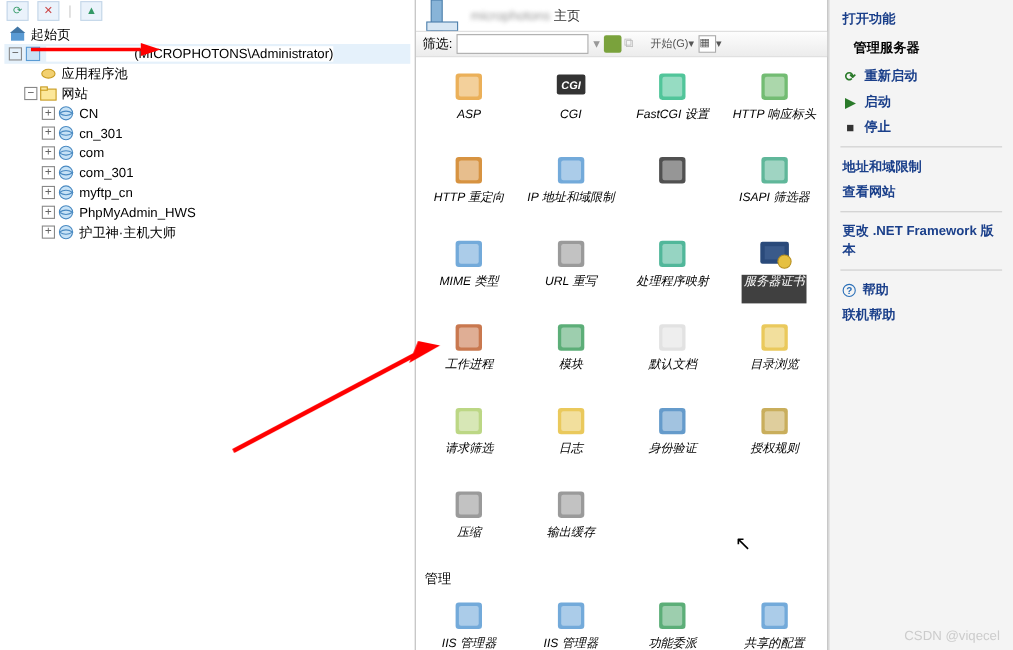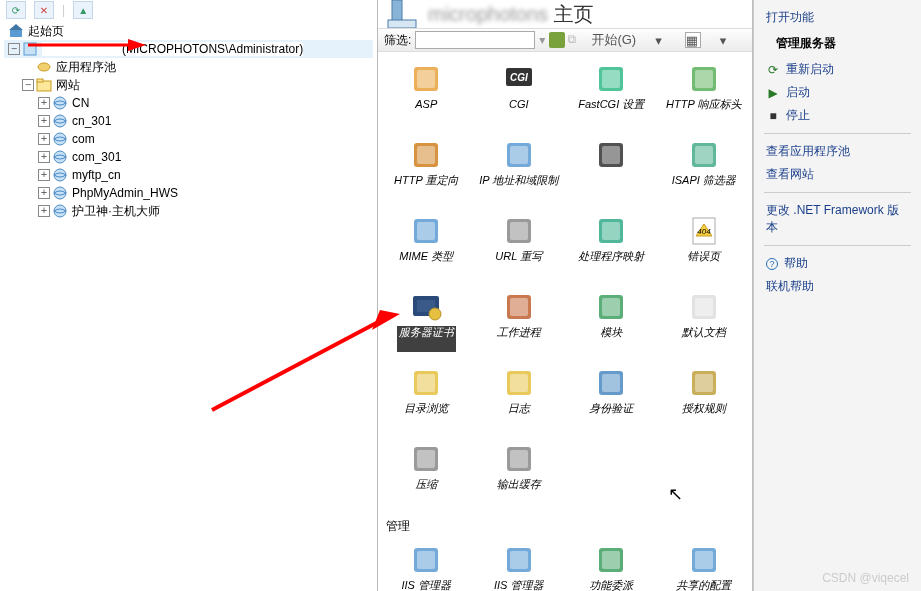--- a/index.html
+++ b/index.html
@@ -13,41 +13,41 @@
   .indent0 { padding-left:4px; } .indent1 { padding-left:18px;align-items:center; } .indent2 { padding-left:34px; }
   .expander { width:12px; height:12px; display:inline-flex; align-items:center; justify-content:center; font-size:10px; color:#666; margin-right:2px; border:1px solid #888; line-height:1; font-family:monospace;}
   .expander.blank { border:none; }
   .node-icon { width:16px; height:16px; margin-right:4px; display:inline-flex; align-items:center; justify-content:center; }
   .node-icon svg { width:16px; height:16px; }
   .server-text { background:#fff; }
   .highlight { background:#e5f1fb; }
   .middle-panel { width:375px; border-right:1px solid #bbb; display:flex; flex-direction:column; background:#fff;}
   .mid-header { display:flex; align-items:center; gap:8px; padding:0 6px; height:28px;}
   .big-icon { width:32px; height:32px; margin:2px; }
-  .big-title { font-size:20px; font-weight:500; color:#333; }
+  .big-title { font-size:12px; font-weight:500; color:#333; }
   .filter-bar { display:flex; align-items:center; padding:2px 6px; border-top:1px solid #ddd; border-bottom:1px solid #ddd; background:linear-gradient(#fdfdfd,#ececec); height:24px; gap:4px;}
   .filter-select { flex:0 0 120px; height:18px; border:1px solid #aaa; background:#fff; }
   .toolbar-icons { display:flex; gap:2px; }
   .feature-area { flex:1; overflow-y:auto; padding:6px 4px; position:relative;}
   .grid { display:grid; grid-template-columns: repeat(4, 1fr); gap:6px 4px; }
   .feat { display:flex; flex-direction:column; align-items:center; text-align:center; padding:4px 2px; cursor:pointer;font-style:italic;}
   .feat .ficon { width:34px; height:34px; margin-bottom:2px; display:flex; align-items:center; justify-content:center; }
   .feat .label { font-size:11px; line-height:1.2; min-height:26px; }
   .feat.selected .label { background:#404040; color:#fff; padding:0 2px; }
   .section-head { font-weight:normal; margin:10px 0 4px 4px; }
   .right-panel { flex:1; background:#f4f4f4; padding:6px 10px; border-left:1px solid #ccc;}
   .right-panel .sec-title { font-weight:bold; margin:6px 0 6px 12px; }
-  .action { display:flex; align-items:center; gap:6px; padding:3px 2px; color:#1a3f8a; cursor:pointer;}
+  .action { display:flex; align-items:center; gap:6px; padding:3px 2px; color:#1a3f8a; cursor:pointer;font-weight:bold;}
   .action.plain { color:#1a3f8a; }
   .action .aicon { width:14px; height:14px; display:inline-flex; align-items:center; justify-content:center;}
   .sep { border-top:1px solid #ccc; margin:6px 0; }
   .arrow { position:absolute; z-index:5; pointer-events:none; }
   .watermark { position:absolute; right:12px; bottom:6px; color:#ccc; font-size:12px;margin-top:37px; }
   .cursor-arrow { position:absolute; left:668px; top:483px; font-size:18px; color:#000;}
-  .start-dropdown { display:flex; align-items:center; gap:19px; font-size:13px; color:#555; padding:0 4px;justify-content:flex-end;}
+  .start-dropdown { display:flex; align-items:center; gap:0; font-size:10px; color:#555; padding:0 4px;justify-content:flex-end;}
 </style>
 </head>
 <body>
 
 <div class="layout">
 
   <div class="left-panel">
     <div class="left-toolbar">
       <span class="tb-btn">⟳</span>
       <span class="tb-btn" style="color:#c44;">✕</span>
@@ -290,30 +290,20 @@
           </div>
           <div class="feat">
             <div class="ficon">
               <svg width="34" height="34">
                 <rect x="5" y="5" width="24" height="24" rx="3" fill="#3a8" opacity="0.85"></rect>
                 <rect x="8" y="8" width="18" height="18" rx="2" fill="#fff" opacity="0.4"></rect>
               </svg>
             </div>
             <div class="label">处理程序映射</div>
           </div>
-          <div class="feat">
-            <div class="ficon">
-              <svg width="34" height="34">
-                <rect x="6" y="4" width="22" height="26" fill="#fff" stroke="#aaa"></rect>
-                <polygon points="17,10 25,22 9,22" fill="#f7d040" stroke="#c89b20"></polygon>
-                <text x="17" y="20" font-size="8" text-anchor="middle">404</text>
-              </svg>
-            </div>
-            <div class="label">错误页</div>
-          </div>
           <div class="feat selected">
             <div class="ficon">
               <svg width="34" height="34">
                 <rect x="4" y="6" width="26" height="20" rx="2" fill="#2a4a7a"></rect>
                 <rect x="8" y="10" width="18" height="12" fill="#3a5a8a"></rect>
                 <circle cx="26" cy="24" r="6" fill="#e6c040" stroke="#b89020"></circle>
               </svg>
             </div>
             <div class="label">服务器证书</div>
           </div>
@@ -345,20 +335,29 @@
             <div class="label">默认文档</div>
           </div>
           <div class="feat">
             <div class="ficon">
               <svg width="34" height="34">
                 <rect x="5" y="5" width="24" height="24" rx="3" fill="#e6c040" opacity="0.85"></rect>
                 <rect x="8" y="8" width="18" height="18" rx="2" fill="#fff" opacity="0.4"></rect>
               </svg>
             </div>
             <div class="label">目录浏览</div>
+          </div>
+          <div class="feat">
+            <div class="ficon">
+              <svg width="34" height="34">
+                <rect x="5" y="5" width="24" height="24" rx="3" fill="#b0d070" opacity="0.85"></rect>
+                <rect x="8" y="8" width="18" height="18" rx="2" fill="#fff" opacity="0.4"></rect>
+              </svg>
+            </div>
+            <div class="label">请求筛选</div>
           </div>
           <div class="feat">
             <div class="ficon">
               <svg width="34" height="34">
                 <rect x="5" y="5" width="24" height="24" rx="3" fill="#e6c040" opacity="0.85"></rect>
                 <rect x="8" y="8" width="18" height="18" rx="2" fill="#fff" opacity="0.4"></rect>
               </svg>
             </div>
             <div class="label">日志</div>
           </div>
@@ -453,21 +452,21 @@
      <div class="action">
         <span class="aicon" style="color:#2a7a2a;">▶</span>
         <span>启动</span>
       </div>
      <div class="action">
         <span class="aicon" style="color:#333;">■</span>
         <span>停止</span>
       </div>
      <div class="sep"></div>
      <div class="action plain">
-        <span>查看应用程序池</span>
+        <span>地址和域限制</span>
       </div>
      <div class="action plain">
         <span>查看网站</span>
       </div>
      <div class="sep"></div>
      <div class="action plain">
         <span>更改 .NET Framework 版本</span>
       </div>
      <div class="sep"></div>
      <div class="action">

